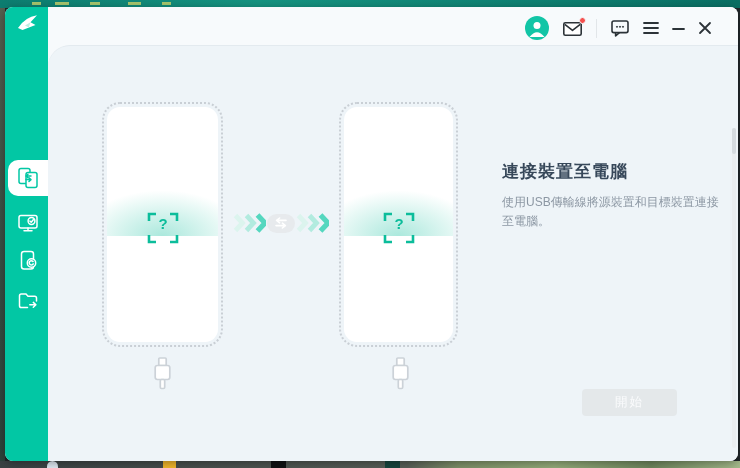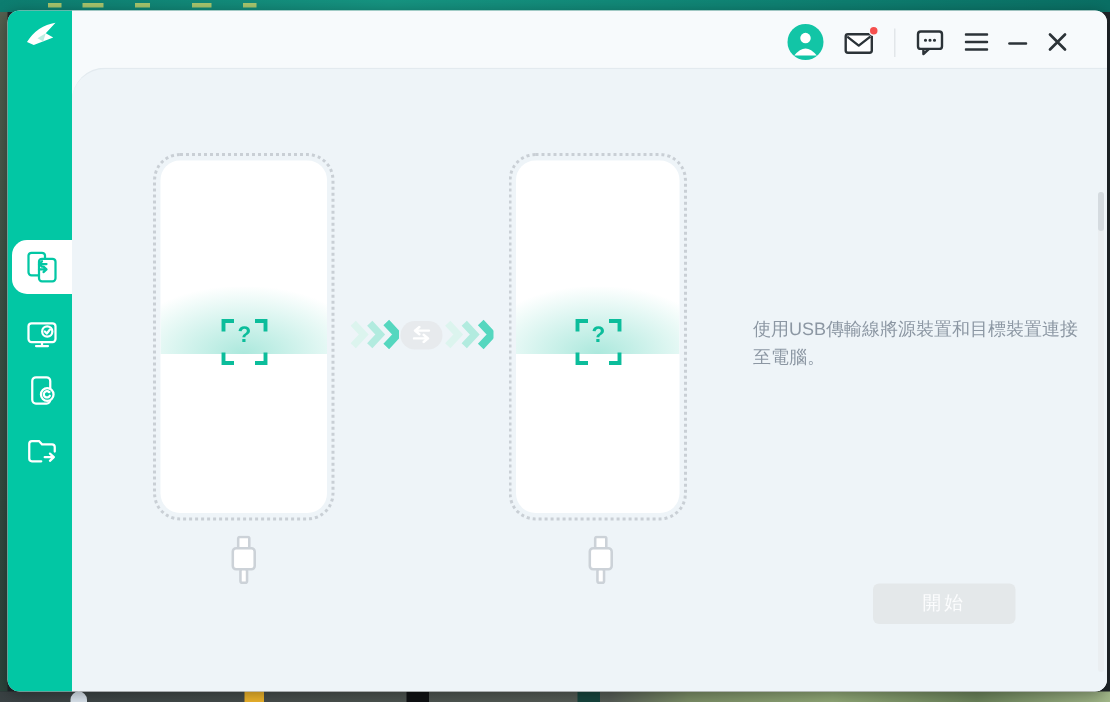--- a/index.html
+++ b/index.html
@@ -238,21 +238,22 @@
       </svg>
     </div>
     <div class="abs" style="left:342px; top:311px;">
       <svg width="21" height="33" viewBox="0 0 21 33" fill="#ffffff" stroke="#ccd2d8" stroke-width="1.7">
         <rect x="6.8" y="1" width="7.4" height="7.5" rx="1"></rect>
         <rect x="3.2" y="8.5" width="14.6" height="14" rx="2.2"></rect>
         <rect x="8.3" y="22.5" width="4.4" height="9" rx="1.2"></rect>
       </svg>
     </div>
 
-    <p class="abs desc" style="left:454px; top:164px;">使用USB傳輸線將源裝置和目標裝置連接至電腦。</p>
+    <h2 class="abs headline" style="left:454px; top:114px;">連接裝置至電腦</h2>
+    <p class="abs desc" style="left:454px; top:147px;">使用USB傳輸線將源裝置和目標裝置連接至電腦。</p>
 
     <button class="abs start-btn" style="left:534px; top:343px;">開始</button>
 
     <div class="abs scroll-track" style="left:684px; top:82px;">
       <div class="scroll-thumb"></div>
     </div>
   </div>
 </div>
 
 </body></html>

